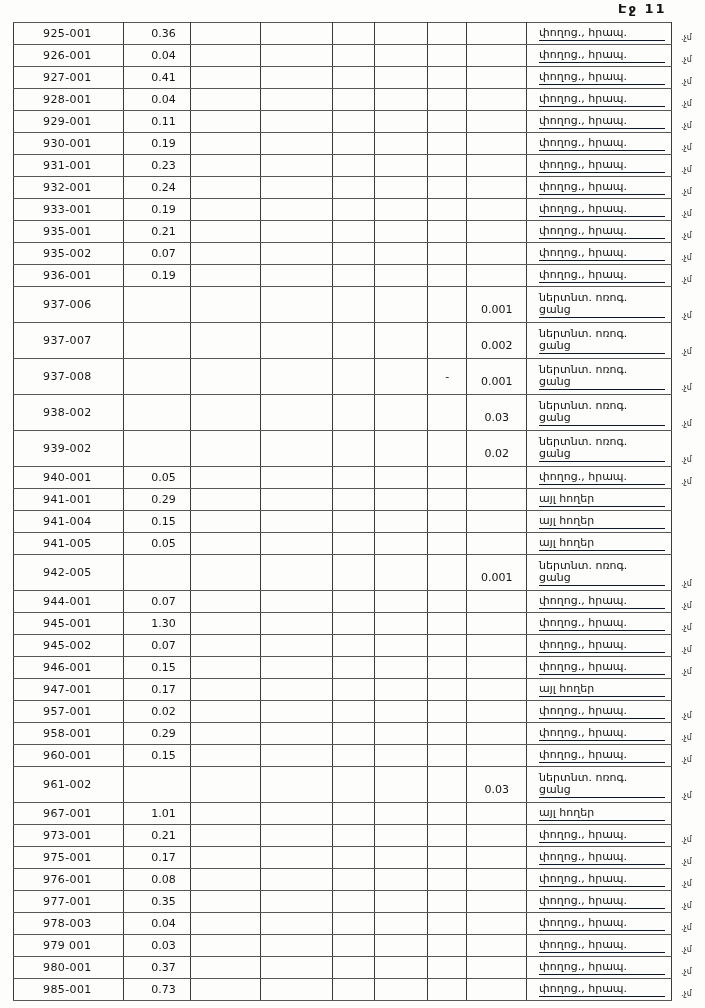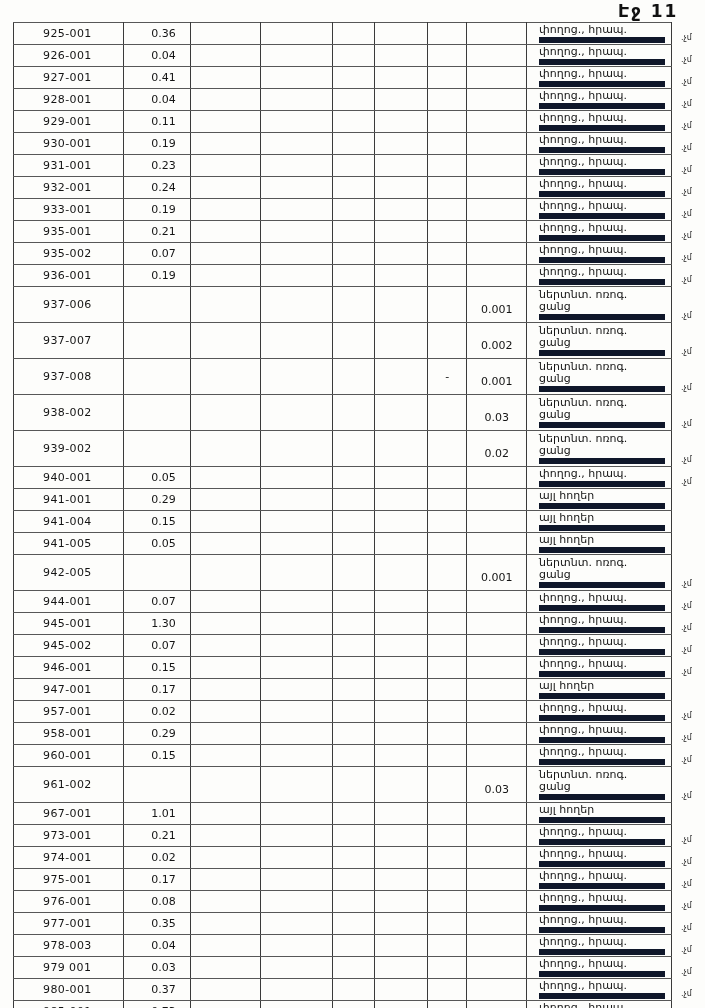--- a/index.html
+++ b/index.html
@@ -5,40 +5,40 @@
   html,body{margin:0;padding:0;}
   body{
     width:705px;height:1008px;overflow:hidden;
     background:#ffffff;
     font-family:"DejaVu Sans",sans-serif;
     color:#141414;
   }
   .page{position:relative;width:705px;height:1008px;background:#fdfdfb;}
   .page-label{
     position:absolute;top:1px;left:618px;
-    font-size:17px;font-weight:bold;letter-spacing:2px;color:#111;
+    font-size:13px;font-weight:bold;letter-spacing:2px;color:#111;
   }
   table.sheet{
     position:absolute;left:13px;top:22px;
     border-collapse:collapse;table-layout:fixed;
   }
   td{height:19px;padding:0;font-size:11px;overflow:hidden;vertical-align:middle;}
   tr.tall td{height:29px;}
   td.b{
     border-left:1px solid #3a3a3a;border-right:1px solid #3a3a3a;
     border-top:1px solid #575757;border-bottom:1px solid #575757;
   }
   .c-id{padding-left:29px;letter-spacing:.4px;white-space:nowrap;}
   .c-area{text-align:right;padding-right:14px;}
   .c-extra{text-align:center;}
   .c-net{text-align:center;}
   tr.tall .c-net{vertical-align:bottom;padding-bottom:6px;}
   .c-use{padding:1px 6px 1px 12px;line-height:12px;}
   .use-line{display:block;}
-  .use-line:last-child{border-bottom:6px solid #0f172a;padding-bottom:1px;}
+  .use-line:last-child{border-bottom:1px solid #0f172a;padding-bottom:1px;}
   .c-note{
     border:none;vertical-align:bottom;
     padding:0 0 3px 9px;font-size:8px;color:#2b2b2b;white-space:nowrap;
   }
 </style>
 </head>
 <body>
 
 <div class="page">
   <div class="page-label">Էջ 11</div>
@@ -520,34 +520,20 @@
     <td class="b"></td>
     <td class="b"></td>
     <td class="b c-extra"></td>
     <td class="b c-net"></td>
     <td class="b c-use">
             <span class="use-line">փողոց., հրապ.</span>
           </td>
     <td class="c-note">.չմ</td>
   </tr>
         <tr>
-    <td class="b c-id">974-001</td>
-    <td class="b c-area">0.02</td>
-    <td class="b"></td>
-    <td class="b"></td>
-    <td class="b"></td>
-    <td class="b"></td>
-    <td class="b c-extra"></td>
-    <td class="b c-net"></td>
-    <td class="b c-use">
-            <span class="use-line">փողոց., հրապ.</span>
-          </td>
-    <td class="c-note">.չմ</td>
-  </tr>
-        <tr>
     <td class="b c-id">975-001</td>
     <td class="b c-area">0.17</td>
     <td class="b"></td>
     <td class="b"></td>
     <td class="b"></td>
     <td class="b"></td>
     <td class="b c-extra"></td>
     <td class="b c-net"></td>
     <td class="b c-use">
             <span class="use-line">փողոց., հրապ.</span>

